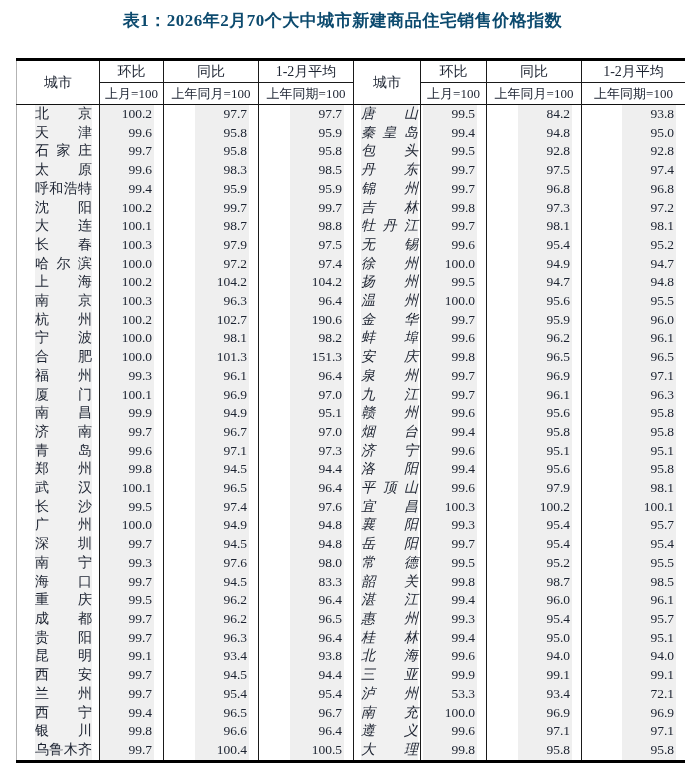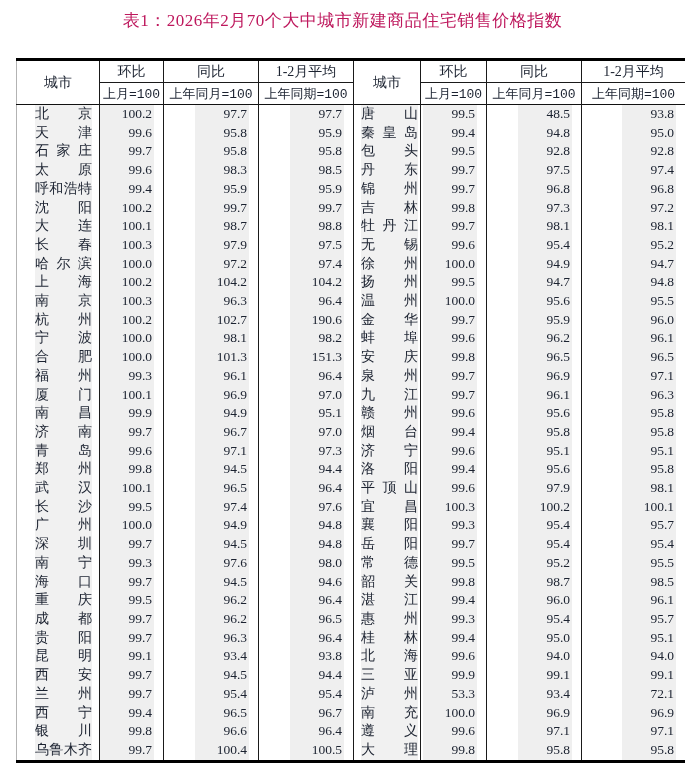--- a/index.html
+++ b/index.html
@@ -7,24 +7,24 @@
     padding: 0;
     width: 685px;
     height: 764px;
     background: #ffffff;
     overflow: hidden;
     font-family: "Liberation Serif", "DejaVu Serif", serif;
     color: #1b2230;
   }
   .page-title {
     text-align: center;
-    font-weight: normal;
+    font-weight: bold;
     font-size: 17px;
     padding-top: 9px;
-    color: #be185d;
+    color: #0c4a6e;
     letter-spacing: 0.5px;
   }
   table.price-table {
     position: absolute;
     top: 58px;
     left: 16px;
     width: 669px;
     border-collapse: collapse;
     table-layout: fixed;
     border-top: 3px solid #000;
@@ -35,42 +35,42 @@
   thead th {
     font-weight: normal;
     font-size: 14px;
     height: 21px;
     padding: 0;
     text-align: center;
     border-left: 1px solid #1a1a1a;
     color: #1b2230;
   }
   thead tr:first-child th:first-child { border-left: none; }
-  thead tr.base-row th { border-top: 1px solid #1a1a1a; font-size: 13px; font-family: Liberation Mono, monospace; }
+  thead tr.base-row th { border-top: 1px solid #1a1a1a; font-size: 13px; }
   thead { border-bottom: 1px solid #111; }
   tbody td {
     padding: 0;
     height: 18.7px;
     line-height: 18.7px;
     font-size: 13.5px;
     border-left: 1px solid #1a1a1a;
     white-space: nowrap;
     overflow: hidden;
   }
   tbody td:first-child { border-left: none; padding-left: 18px; }
   td.val { text-align: right; padding-right: 9px; }
   .num {
     display: inline-block;
     background: #efefef;
     min-width: 50px;
     text-align: right;
     padding: 0 2px;
   }
   td.city-l { padding-left: 17px; }
-  td.city-r { padding-left: 7px; }
+  td.city-r { padding-left: 7px; font-style: italic; }
   .cityname {
     display: inline-block;
     width: 57px;
     font-size: 14px;
     background: #f1f1f1;
     text-align: justify;
     text-align-last: justify;
   }
 </style>
 </head>
@@ -110,21 +110,21 @@
     </tr>
   </thead>
   <tbody id="table-body">
       <tr>
         <td class="city-l"><span class="cityname">北京</span></td>
         <td class="val"><span class="num">100.2</span></td>
         <td class="val"><span class="num">97.7</span></td>
         <td class="val"><span class="num">97.7</span></td>
         <td class="city-r"><span class="cityname">唐山</span></td>
         <td class="val"><span class="num">99.5</span></td>
-        <td class="val"><span class="num">48.5</span></td>
+        <td class="val"><span class="num">84.2</span></td>
         <td class="val"><span class="num">93.8</span></td>
       </tr>
       <tr>
         <td class="city-l"><span class="cityname">天津</span></td>
         <td class="val"><span class="num">99.6</span></td>
         <td class="val"><span class="num">95.8</span></td>
         <td class="val"><span class="num">95.9</span></td>
         <td class="city-r"><span class="cityname">秦皇岛</span></td>
         <td class="val"><span class="num">99.4</span></td>
         <td class="val"><span class="num">94.8</span></td>
@@ -357,21 +357,21 @@
         <td class="val"><span class="num">98.0</span></td>
         <td class="city-r"><span class="cityname">常德</span></td>
         <td class="val"><span class="num">99.5</span></td>
         <td class="val"><span class="num">95.2</span></td>
         <td class="val"><span class="num">95.5</span></td>
       </tr>
       <tr>
         <td class="city-l"><span class="cityname">海口</span></td>
         <td class="val"><span class="num">99.7</span></td>
         <td class="val"><span class="num">94.5</span></td>
-        <td class="val"><span class="num">94.6</span></td>
+        <td class="val"><span class="num">83.3</span></td>
         <td class="city-r"><span class="cityname">韶关</span></td>
         <td class="val"><span class="num">99.8</span></td>
         <td class="val"><span class="num">98.7</span></td>
         <td class="val"><span class="num">98.5</span></td>
       </tr>
       <tr>
         <td class="city-l"><span class="cityname">重庆</span></td>
         <td class="val"><span class="num">99.5</span></td>
         <td class="val"><span class="num">96.2</span></td>
         <td class="val"><span class="num">96.4</span></td>

